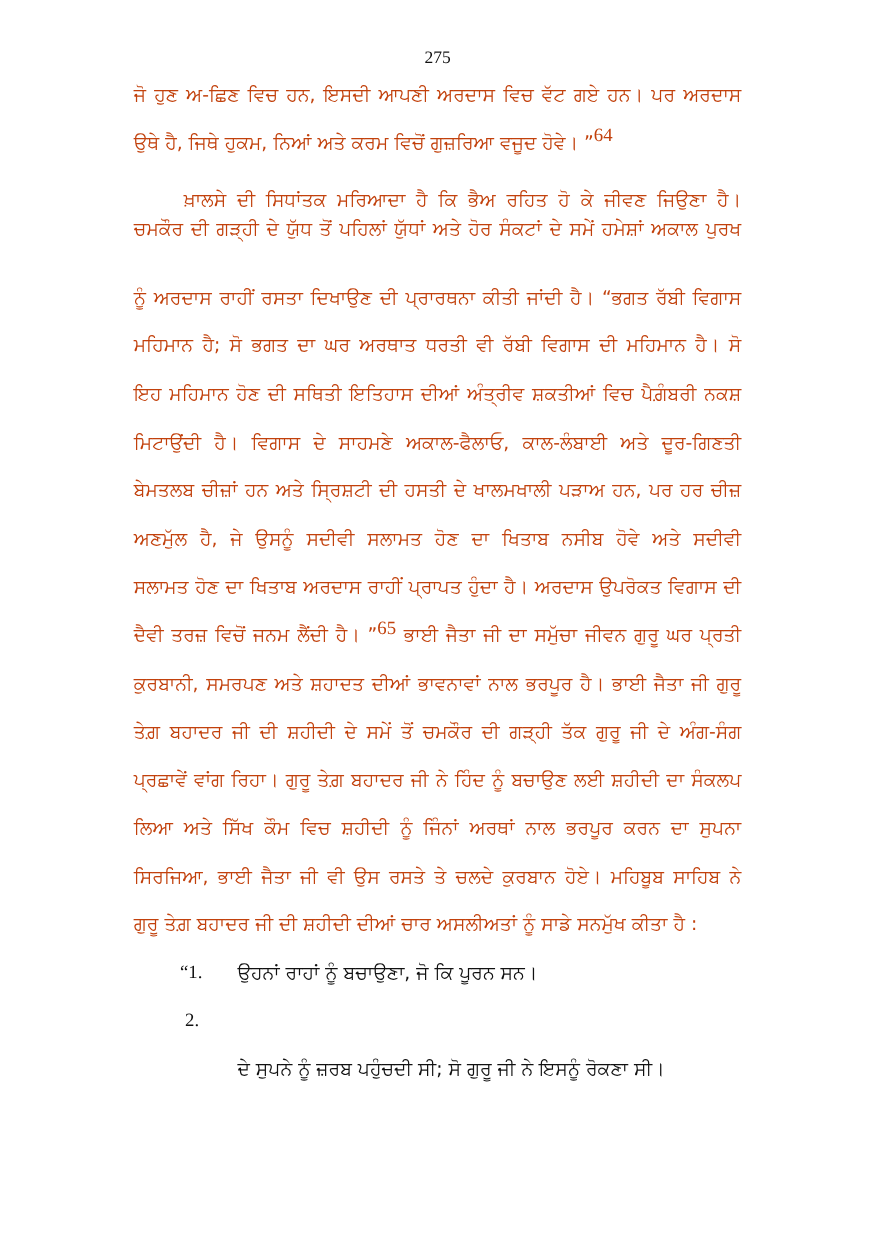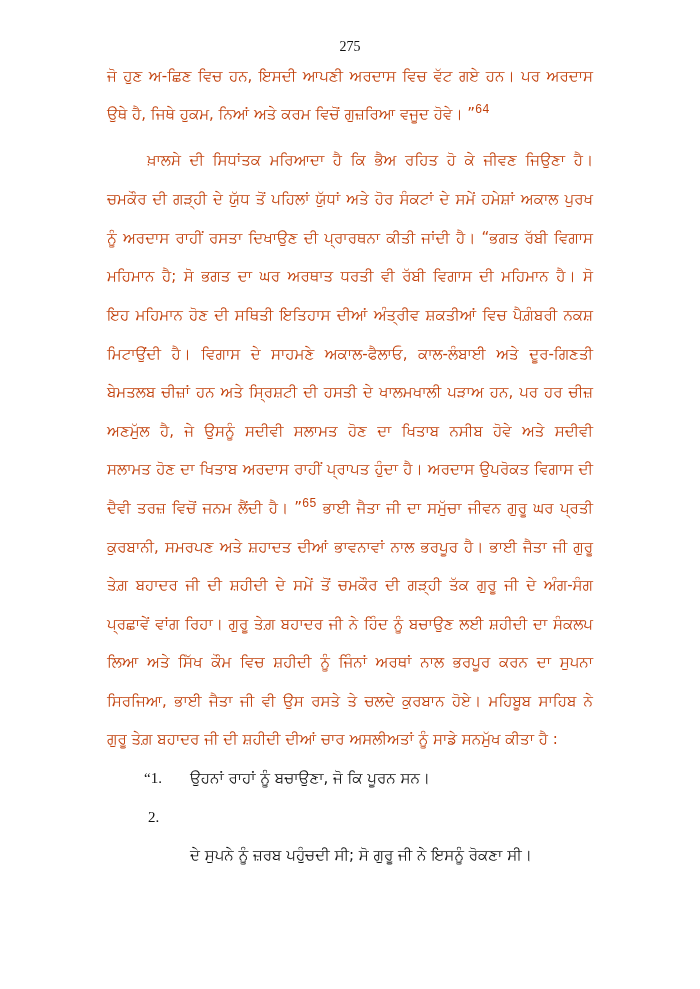--- a/index.html
+++ b/index.html
@@ -39,22 +39,22 @@
       color: #c2410c;
     }
     .line.last {
       text-align-last: left;
     }
     .line.indent {
       left: 147px;
       width: 446px;
     }
     sup.fn {
-      font-family: Liberation Mono, monospace;
-      font-size: 12px;
+      font-family: Liberation Serif, serif;
+      font-size: 15px;
       vertical-align: 6px;
       line-height: 0;
     }
     .list-item {
       position: absolute;
       left: 140px;
       width: 453px;
       height: 24px;
       font-family: "DejaVu Sans", "Liberation Sans", sans-serif;
       font-size: 15px;
@@ -88,21 +88,21 @@
 
   <div class="page-number">275</div>
 
   <div>
     <div class="line" style="top:64px;">ਜੋ ਹੁਣ ਅ-ਛਿਣ ਵਿਚ ਹਨ, ਇਸਦੀ ਆਪਣੀ ਅਰਦਾਸ ਵਿਚ ਵੱਟ ਗਏ ਹਨ। ਪਰ ਅਰਦਾਸ</div>
     <div class="line last" style="top:102px;"><span>ਉਥੇ ਹੈ, ਜਿਥੇ ਹੁਕਮ, ਨਿਆਂ ਅਤੇ ਕਰਮ ਵਿਚੋਂ ਗੁਜ਼ਰਿਆ ਵਜੂਦ ਹੋਵੇ। ”</span><sup class="fn">64</sup></div>
   </div>
 
   <div>
     <div class="line indent" style="top:148px;">ਖ਼ਾਲਸੇ ਦੀ ਸਿਧਾਂਤਕ ਮਰਿਆਦਾ ਹੈ ਕਿ ਭੈਅ ਰਹਿਤ ਹੋ ਕੇ ਜੀਵਣ ਜਿਉਣਾ ਹੈ।</div>
-    <div class="line" style="top:187px;">ਚਮਕੌਰ ਦੀ ਗੜ੍ਹੀ ਦੇ ਯੁੱਧ ਤੋਂ ਪਹਿਲਾਂ ਯੁੱਧਾਂ ਅਤੇ ਹੋਰ ਸੰਕਟਾਂ ਦੇ ਸਮੇਂ ਹਮੇਸ਼ਾਂ ਅਕਾਲ ਪੁਰਖ</div>
+    <div class="line" style="top:171px;">ਚਮਕੌਰ ਦੀ ਗੜ੍ਹੀ ਦੇ ਯੁੱਧ ਤੋਂ ਪਹਿਲਾਂ ਯੁੱਧਾਂ ਅਤੇ ਹੋਰ ਸੰਕਟਾਂ ਦੇ ਸਮੇਂ ਹਮੇਸ਼ਾਂ ਅਕਾਲ ਪੁਰਖ</div>
     <div class="line" style="top:226px;">ਨੂੰ ਅਰਦਾਸ ਰਾਹੀਂ ਰਸਤਾ ਦਿਖਾਉਣ ਦੀ ਪ੍ਰਾਰਥਨਾ ਕੀਤੀ ਜਾਂਦੀ ਹੈ। “ਭਗਤ ਰੱਬੀ ਵਿਗਾਸ</div>
     <div class="line" style="top:264px;">ਮਹਿਮਾਨ ਹੈ; ਸੋ ਭਗਤ ਦਾ ਘਰ ਅਰਥਾਤ ਧਰਤੀ ਵੀ ਰੱਬੀ ਵਿਗਾਸ ਦੀ ਮਹਿਮਾਨ ਹੈ। ਸੋ</div>
     <div class="line" style="top:303px;">ਇਹ ਮਹਿਮਾਨ ਹੋਣ ਦੀ ਸਥਿਤੀ ਇਤਿਹਾਸ ਦੀਆਂ ਅੰਤ੍ਰੀਵ ਸ਼ਕਤੀਆਂ ਵਿਚ ਪੈਗ਼ੰਬਰੀ ਨਕਸ਼</div>
     <div class="line" style="top:342px;">ਮਿਟਾਉਂਦੀ ਹੈ। ਵਿਗਾਸ ਦੇ ਸਾਹਮਣੇ ਅਕਾਲ-ਫੈਲਾਓ, ਕਾਲ-ਲੰਬਾਈ ਅਤੇ ਦੂਰ-ਗਿਣਤੀ</div>
     <div class="line" style="top:380px;">ਬੇਮਤਲਬ ਚੀਜ਼ਾਂ ਹਨ ਅਤੇ ਸ੍ਰਿਸ਼ਟੀ ਦੀ ਹਸਤੀ ਦੇ ਖਾਲਮਖਾਲੀ ਪੜਾਅ ਹਨ, ਪਰ ਹਰ ਚੀਜ਼</div>
     <div class="line" style="top:419px;">ਅਣਮੁੱਲ ਹੈ, ਜੇ ਉਸਨੂੰ ਸਦੀਵੀ ਸਲਾਮਤ ਹੋਣ ਦਾ ਖਿਤਾਬ ਨਸੀਬ ਹੋਵੇ ਅਤੇ ਸਦੀਵੀ</div>
     <div class="line" style="top:457px;">ਸਲਾਮਤ ਹੋਣ ਦਾ ਖਿਤਾਬ ਅਰਦਾਸ ਰਾਹੀਂ ਪ੍ਰਾਪਤ ਹੁੰਦਾ ਹੈ। ਅਰਦਾਸ ਉਪਰੋਕਤ ਵਿਗਾਸ ਦੀ</div>
     <div class="line" style="top:496px;"><span>ਦੈਵੀ ਤਰਜ਼ ਵਿਚੋਂ ਜਨਮ ਲੈਂਦੀ ਹੈ। ”</span><sup class="fn">65</sup> <span>ਭਾਈ ਜੈਤਾ ਜੀ ਦਾ ਸਮੁੱਚਾ ਜੀਵਨ ਗੁਰੂ ਘਰ ਪ੍ਰਤੀ</span></div>
     <div class="line" style="top:535px;">ਕੁਰਬਾਨੀ, ਸਮਰਪਣ ਅਤੇ ਸ਼ਹਾਦਤ ਦੀਆਂ ਭਾਵਨਾਵਾਂ ਨਾਲ ਭਰਪੂਰ ਹੈ। ਭਾਈ ਜੈਤਾ ਜੀ ਗੁਰੂ</div>
     <div class="line" style="top:573px;">ਤੇਗ਼ ਬਹਾਦਰ ਜੀ ਦੀ ਸ਼ਹੀਦੀ ਦੇ ਸਮੇਂ ਤੋਂ ਚਮਕੌਰ ਦੀ ਗੜ੍ਹੀ ਤੱਕ ਗੁਰੂ ਜੀ ਦੇ ਅੰਗ-ਸੰਗ</div>

